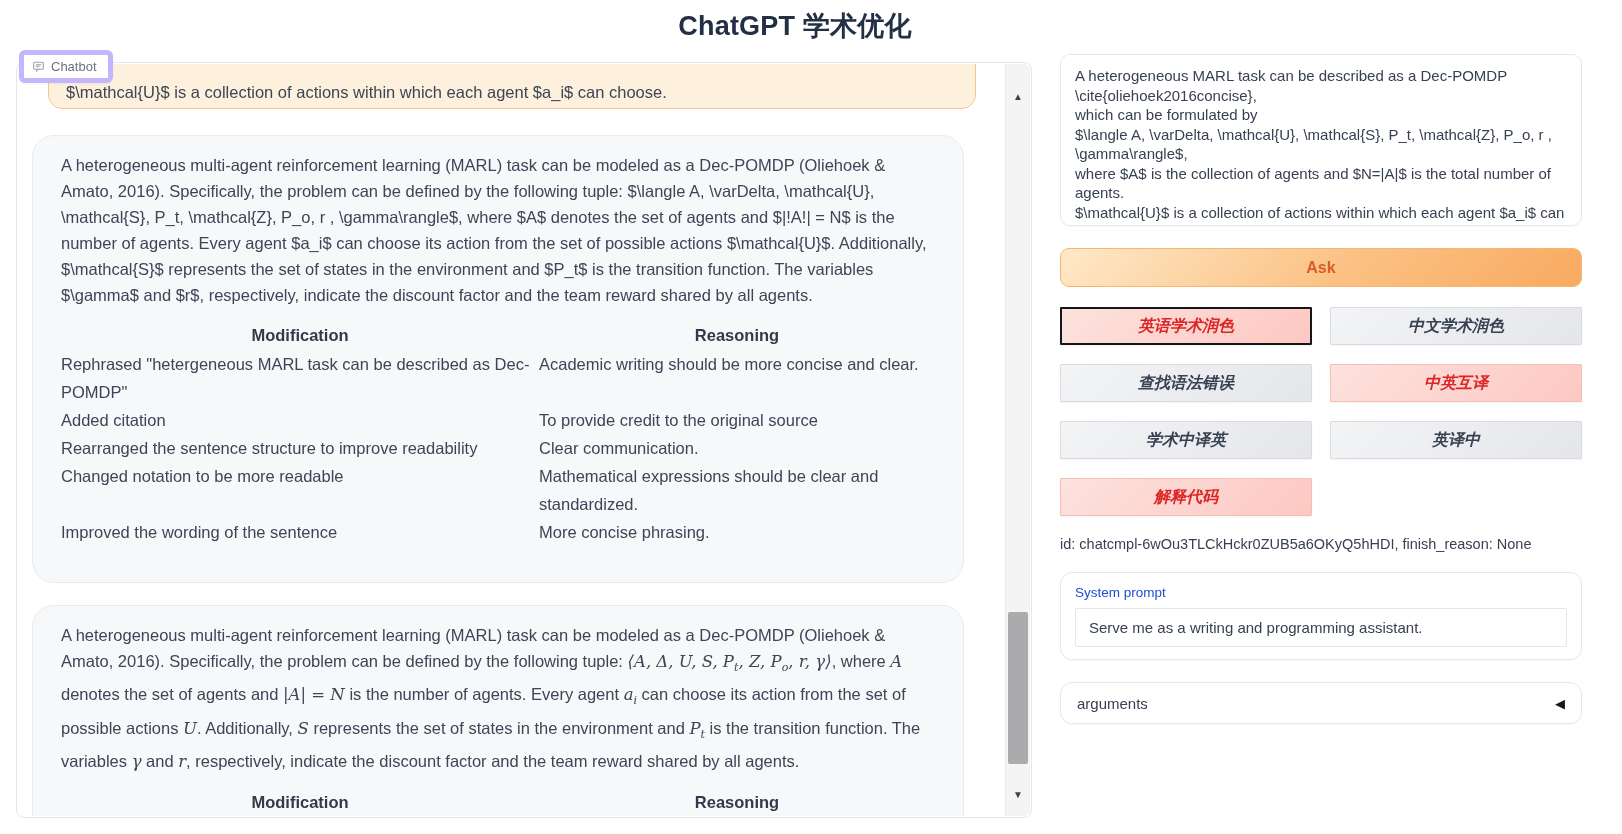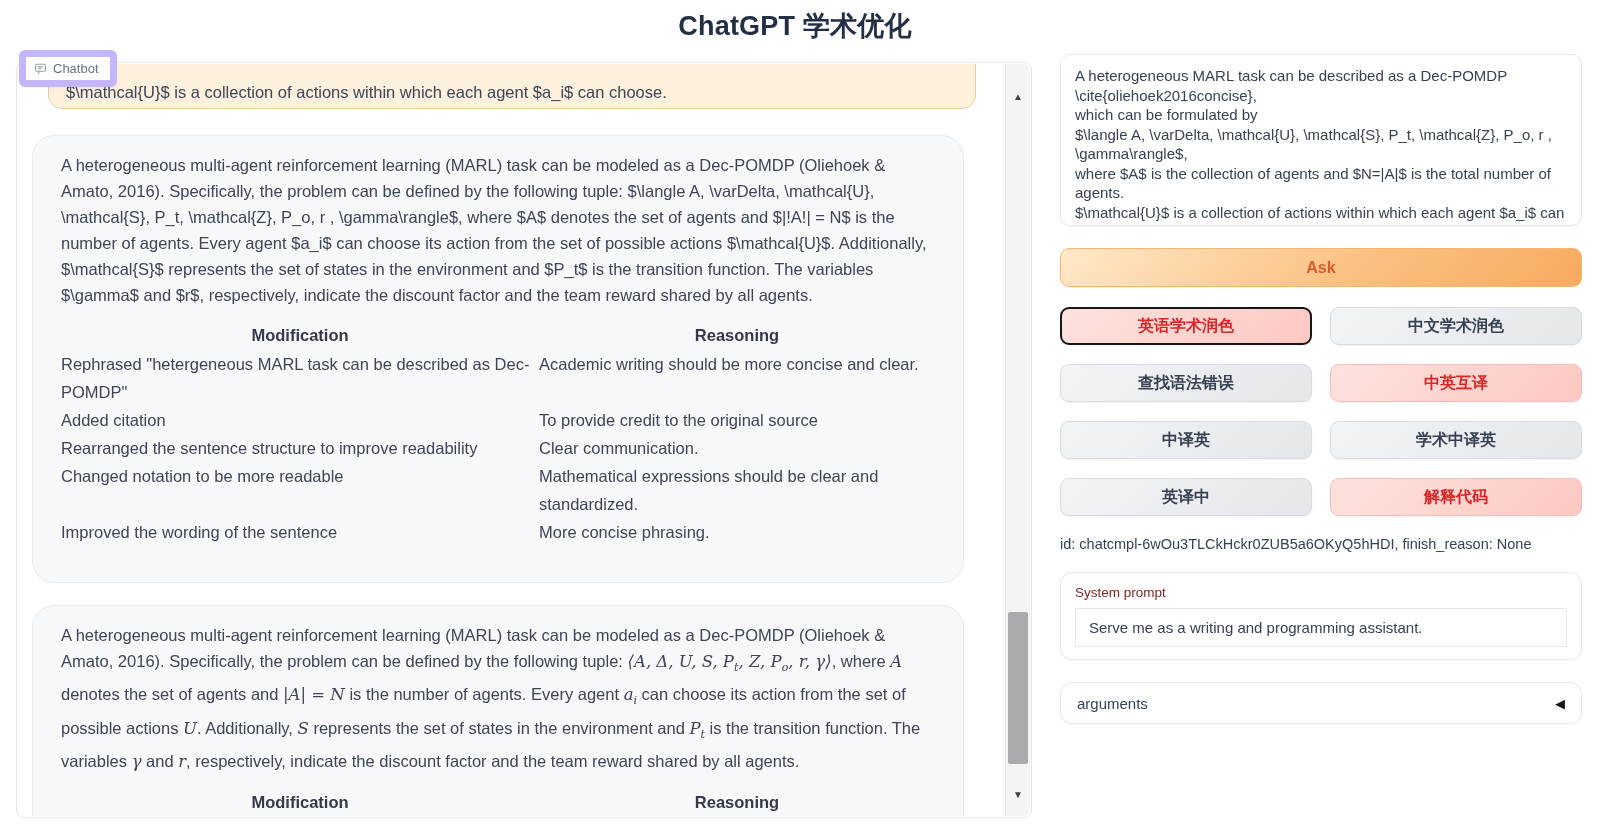--- a/index.html
+++ b/index.html
@@ -15,21 +15,21 @@
   }
 
   
   .chat-panel {
     position:absolute; left:16px; top:62px; width:1016px; height:756px;
     background:#fff; border:1px solid #e5e7eb; border-radius:8px;
   }
   .chat-label {
     position:absolute; top:-13px; left:2px; z-index:6;
     display:flex; align-items:center; gap:6px;
-    background:#fff; border:7px solid #c4b5fd; border-radius:6px;
+    background:#fff; border:5px solid #c4b5fd; border-radius:6px;
     padding:4px 11px 4px 8px; font-size:13px; color:#6b7280;
     box-shadow:0 1px 3px rgba(0,0,0,.05);
   }
   .chat-scroll {
     position:absolute; left:1px; top:1px; right:26px; bottom:1px;
     overflow:hidden; padding:0 14px; border-radius:7px 0 0 7px;
   }
   .bubble-user {
     width:928px; margin-left:16px; margin-top:-24px;
     background:#fdf0dd; border:1px solid #f0c896; border-radius:14px;
@@ -81,37 +81,38 @@
     margin-top:22px; width:100%; height:39px; cursor:pointer;
     border:1px solid #f5b670; border-radius:9px;
     background:linear-gradient(135deg,#ffe9c9 0%,#fbc183 55%,#f8aa60 100%);
     color:#dd5b28; font-size:16px; font-weight:700;
     font-family:"Liberation Sans", sans-serif;
   }
   .btn-grid {
     margin-top:20px; display:grid; grid-template-columns:1fr 1fr; gap:19px 18px;
   }
   .fn-btn {
-    height:38px; border-radius:9px; cursor:pointer;
+    height:38px; border-radius:1px; cursor:pointer;
     font-family:"Liberation Sans", sans-serif; font-size:16px; font-weight:bold;
     border:1px solid #d9dbdf; color:#384152;
     background:linear-gradient(135deg,#f3f4f6 0%,#e4e6ea 100%);
     box-shadow:0 1px 2px rgba(0,0,0,.05);
+    font-style:italic;
   }
   .fn-btn.stop {
     background:linear-gradient(135deg,#fde2de 0%,#fdc8c2 100%);
     border-color:#f6beb8; color:#dc2626;
   }
   .fn-btn.selected { border:2.5px solid #15161a; }
   .status-line { margin-top:20px; font-size:14.5px; color:#384152; }
   .group-box {
     margin-top:20px; border:1px solid #e7e8ec; border-radius:12px;
     background:#fff; padding:10px 14px 12px; box-shadow:0 1px 2px rgba(0,0,0,.04);
   }
-  .group-label { font-size:13.5px; color:#7f1d1d; margin:2px 0 8px; }
+  .group-label { font-size:13.5px; color:#1d4ed8; margin:2px 0 8px; }
   .inner-input {
     display:block; width:100%; outline:none;
     border:1px solid #e5e7eb; border-radius:2px; padding:10px 13px;
     font-family:"Liberation Sans", sans-serif; font-size:15px; color:#384152;
   }
   .accordion {
     margin-top:22px; height:42px; border:1px solid #e7e8ec; border-radius:12px;
     background:#fff; display:flex; align-items:center; justify-content:space-between;
     padding:0 16px; cursor:pointer; box-shadow:0 1px 2px rgba(0,0,0,.04);
   }
@@ -202,21 +203,20 @@
 where $A$ is the collection of agents and $N=|A|$ is the total number of agents.
 $\mathcal{U}$ is a collection of actions within which each agent $a_i$ can choose.</textarea>
 
   <button class="ask-btn">Ask</button>
 
   <div class="btn-grid">
     <button class="fn-btn stop selected">英语学术润色</button>
     <button class="fn-btn">中文学术润色</button>
     <button class="fn-btn">查找语法错误</button>
     <button class="fn-btn stop">中英互译</button>
-    <button class="fn-btn">中译英</button>
     <button class="fn-btn">学术中译英</button>
     <button class="fn-btn">英译中</button>
     <button class="fn-btn stop">解释代码</button>
   </div>
 
   <div class="status-line">id: chatcmpl-6wOu3TLCkHckr0ZUB5a6OKyQ5hHDI, finish_reason: None</div>
 
   <div class="group-box">
     <div class="group-label">System prompt</div>
     <input class="inner-input" value="Serve me as a writing and programming assistant." style="">

